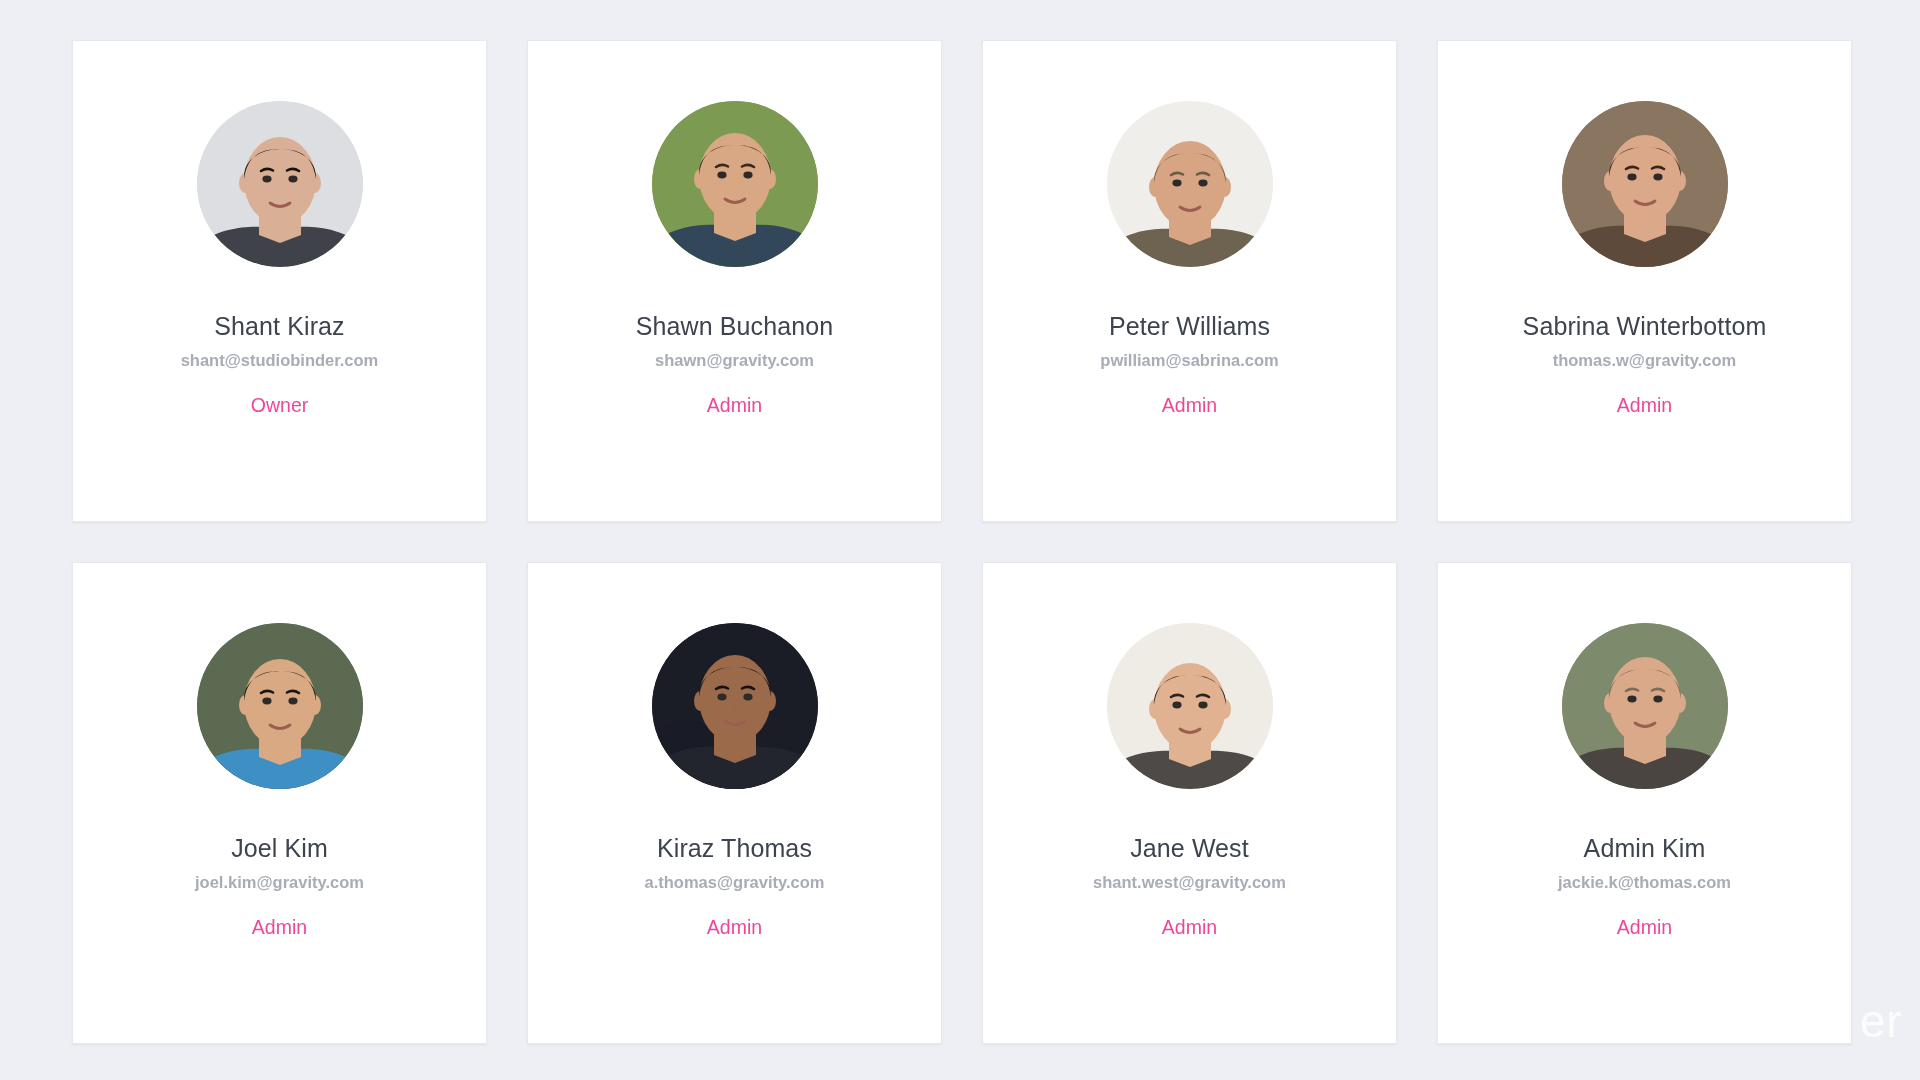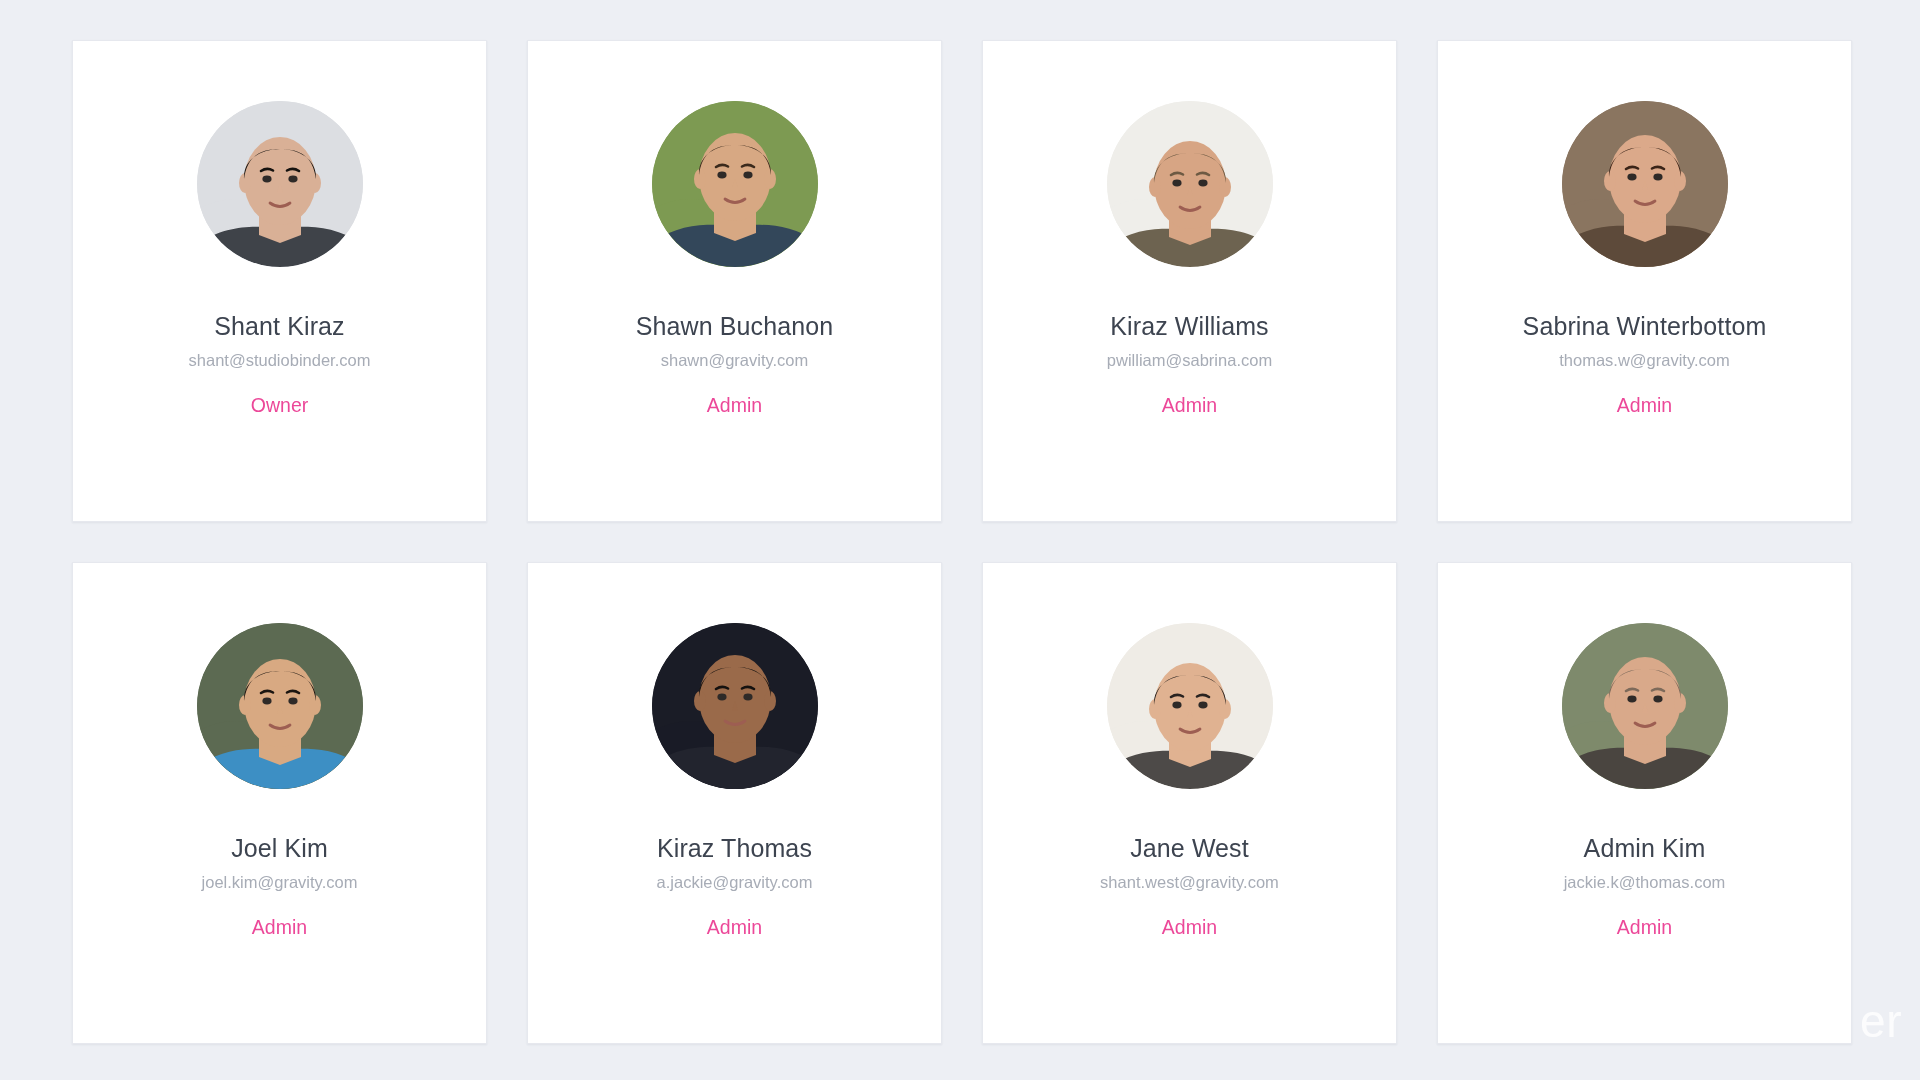--- a/index.html
+++ b/index.html
@@ -64,21 +64,21 @@
     color: #3d4450;
     letter-spacing: 0.1px;
     line-height: 1.1;
     text-align: center;
     white-space: nowrap;
   }
 
   .member-email {
     margin-top: 10px;
     font-size: 16.5px;
-    font-weight: 400;
+    font-weight: 700;
     color: #a7acb6;
     text-align: left;
     white-space: nowrap;
   }
 
   .member-role {
     margin-top: 24px;
     font-size: 19.5px;
     font-weight: 400;
     color: #ec4899;
@@ -207,21 +207,21 @@
                C 62 52, 50 60, 47 82 Z" fill="#6d5a43"></path>
       <ellipse cx="70" cy="82" rx="4.6" ry="3.4" fill="#2e2a28"></ellipse>
       <ellipse cx="96" cy="82" rx="4.6" ry="3.4" fill="#2e2a28"></ellipse>
       <path d="M64 74 q6 -4 12 -0.5" stroke="#6d5a43" stroke-width="2.6" fill="none" stroke-linecap="round"></path>
       <path d="M90 73.5 q6 -3.5 12 0.5" stroke="#6d5a43" stroke-width="2.6" fill="none" stroke-linecap="round"></path>
       <path d="M83 86 l-3 10 h6 Z" fill="#d7a584" opacity="0.75"></path>
       <path d="M73 106 q10 7 20 0" stroke="#9d5e52" stroke-width="2.8" fill="none" stroke-linecap="round"></path>
     </g>
   </svg>
         </div>
-    <div class="member-name">Kiraz Williams</div>
+    <div class="member-name">Peter Williams</div>
     <div class="member-email">pwilliam@sabrina.com</div>
     <div class="member-role">Admin</div>
   </div>
       <div class="member-card">
     <div class="avatar" style="background: rgb(138, 117, 96);">
   <svg viewBox="0 0 166 166" xmlns="http://www.w3.org/2000/svg" aria-hidden="true">
     <defs>
       <clipPath id="c3">
                 <circle cx="83" cy="83" r="83"></circle>
               </clipPath>
@@ -322,21 +322,21 @@
       <ellipse cx="70" cy="74" rx="4.6" ry="3.4" fill="#2e2a28"></ellipse>
       <ellipse cx="96" cy="74" rx="4.6" ry="3.4" fill="#2e2a28"></ellipse>
       <path d="M64 66 q6 -4 12 -0.5" stroke="#14110f" stroke-width="2.6" fill="none" stroke-linecap="round"></path>
       <path d="M90 65.5 q6 -3.5 12 0.5" stroke="#14110f" stroke-width="2.6" fill="none" stroke-linecap="round"></path>
       <path d="M83 78 l-3 10 h6 Z" fill="#9a6a4a" opacity="0.75"></path>
       <path d="M73 98 q10 7 20 0" stroke="#9d5e52" stroke-width="2.8" fill="none" stroke-linecap="round"></path>
     </g>
   </svg>
         </div>
     <div class="member-name">Kiraz Thomas</div>
-    <div class="member-email">a.jackie@gravity.com</div>
+    <div class="member-email">a.thomas@gravity.com</div>
     <div class="member-role">Admin</div>
   </div>
       <div class="member-card">
     <div class="avatar" style="background: rgb(239, 236, 230);">
   <svg viewBox="0 0 166 166" xmlns="http://www.w3.org/2000/svg" aria-hidden="true">
     <defs>
       <clipPath id="c6">
                 <circle cx="83" cy="83" r="83"></circle>
               </clipPath>
       <linearGradient id="bgg6" x1="0" y1="0" x2="0" y2="1">

